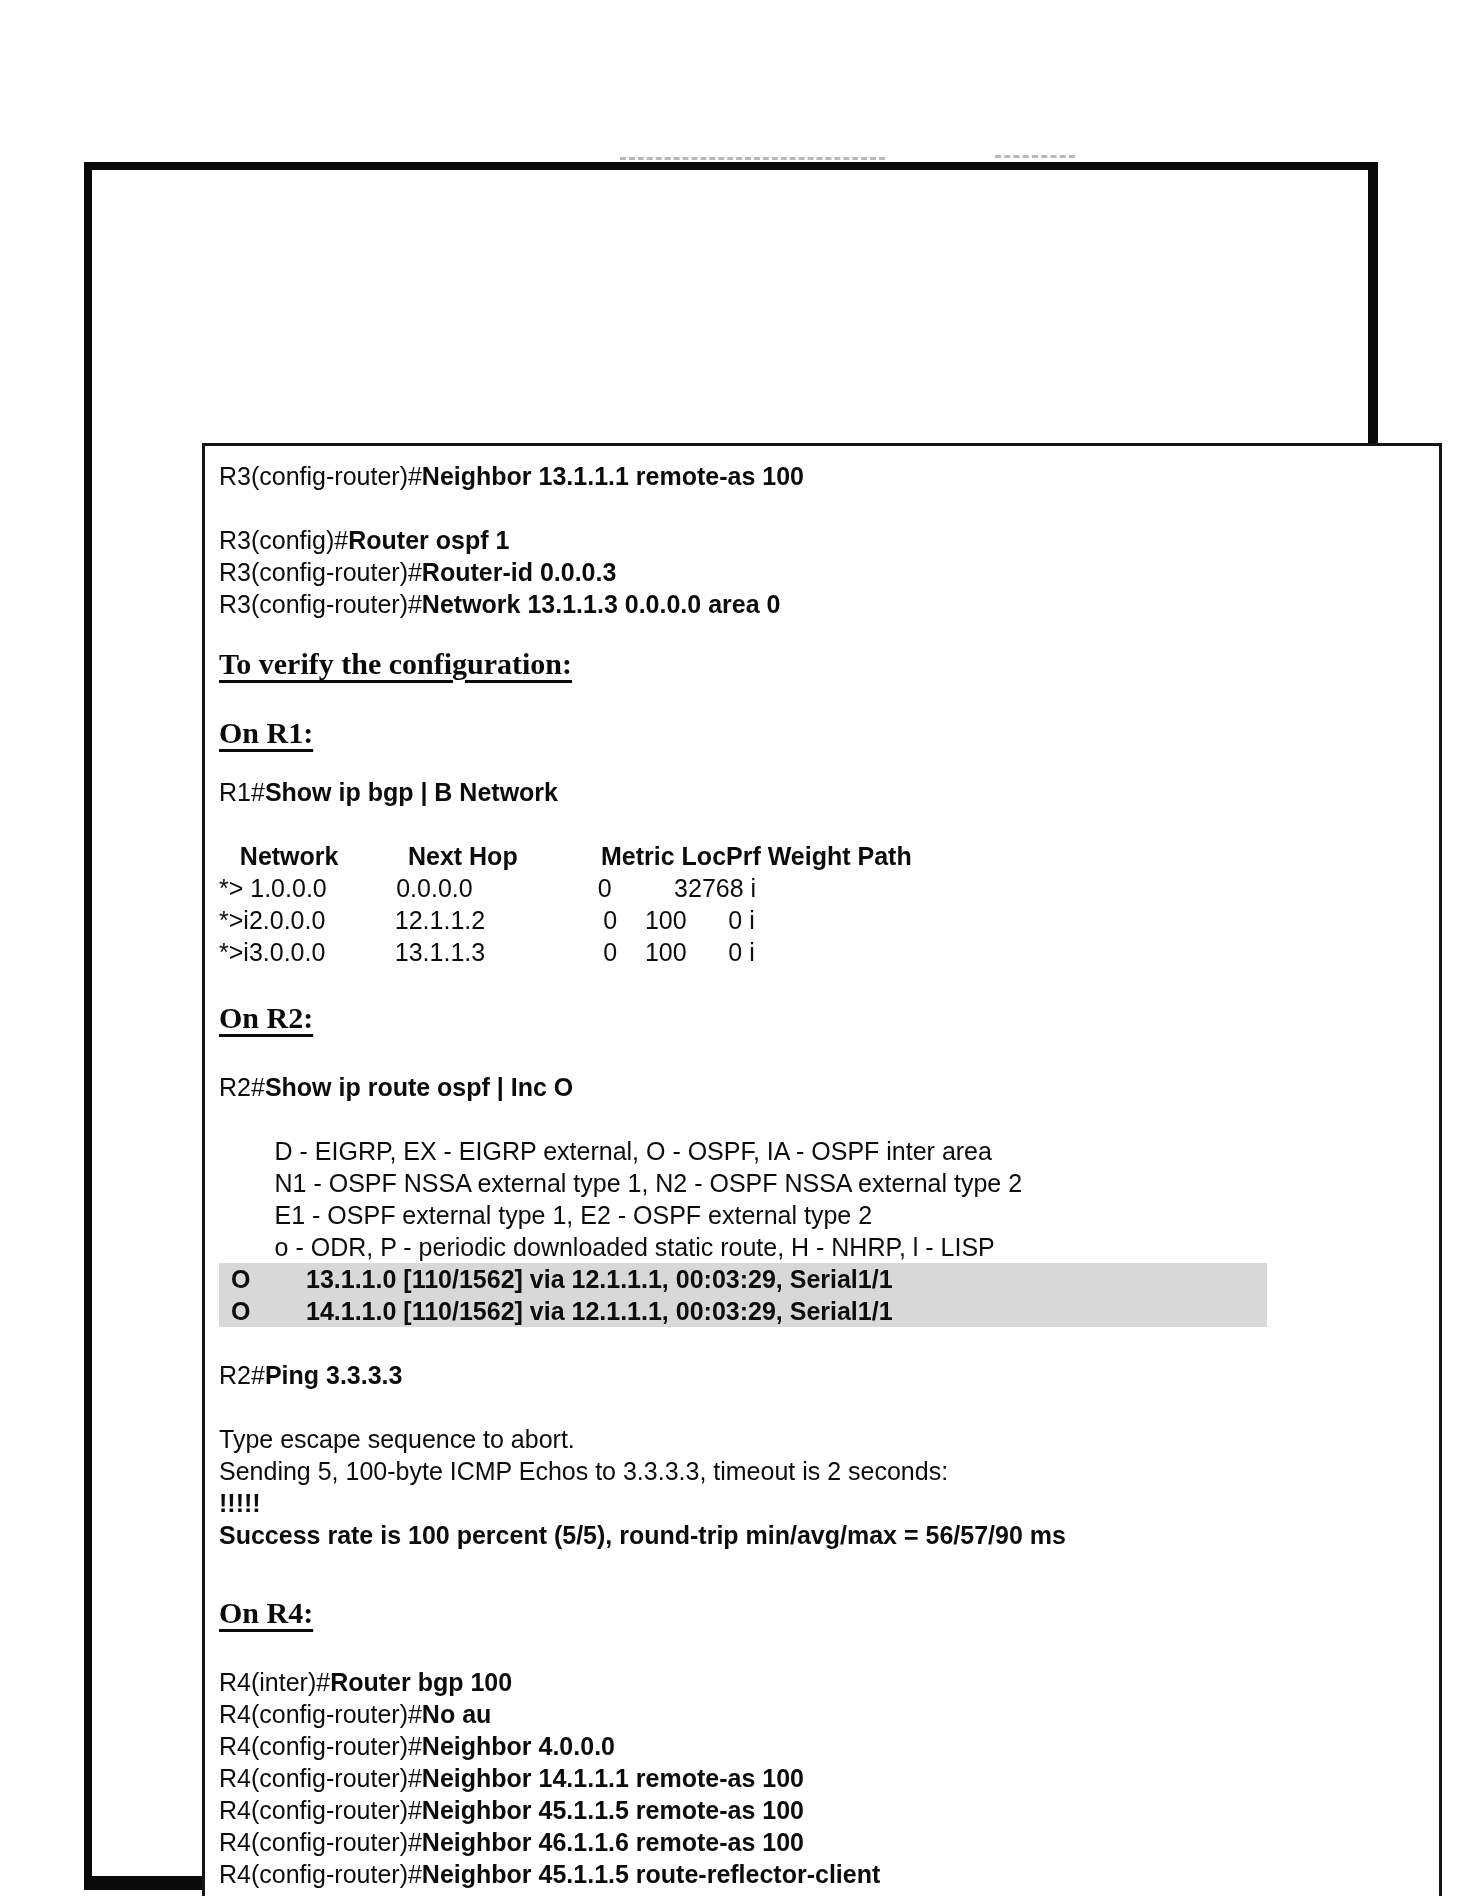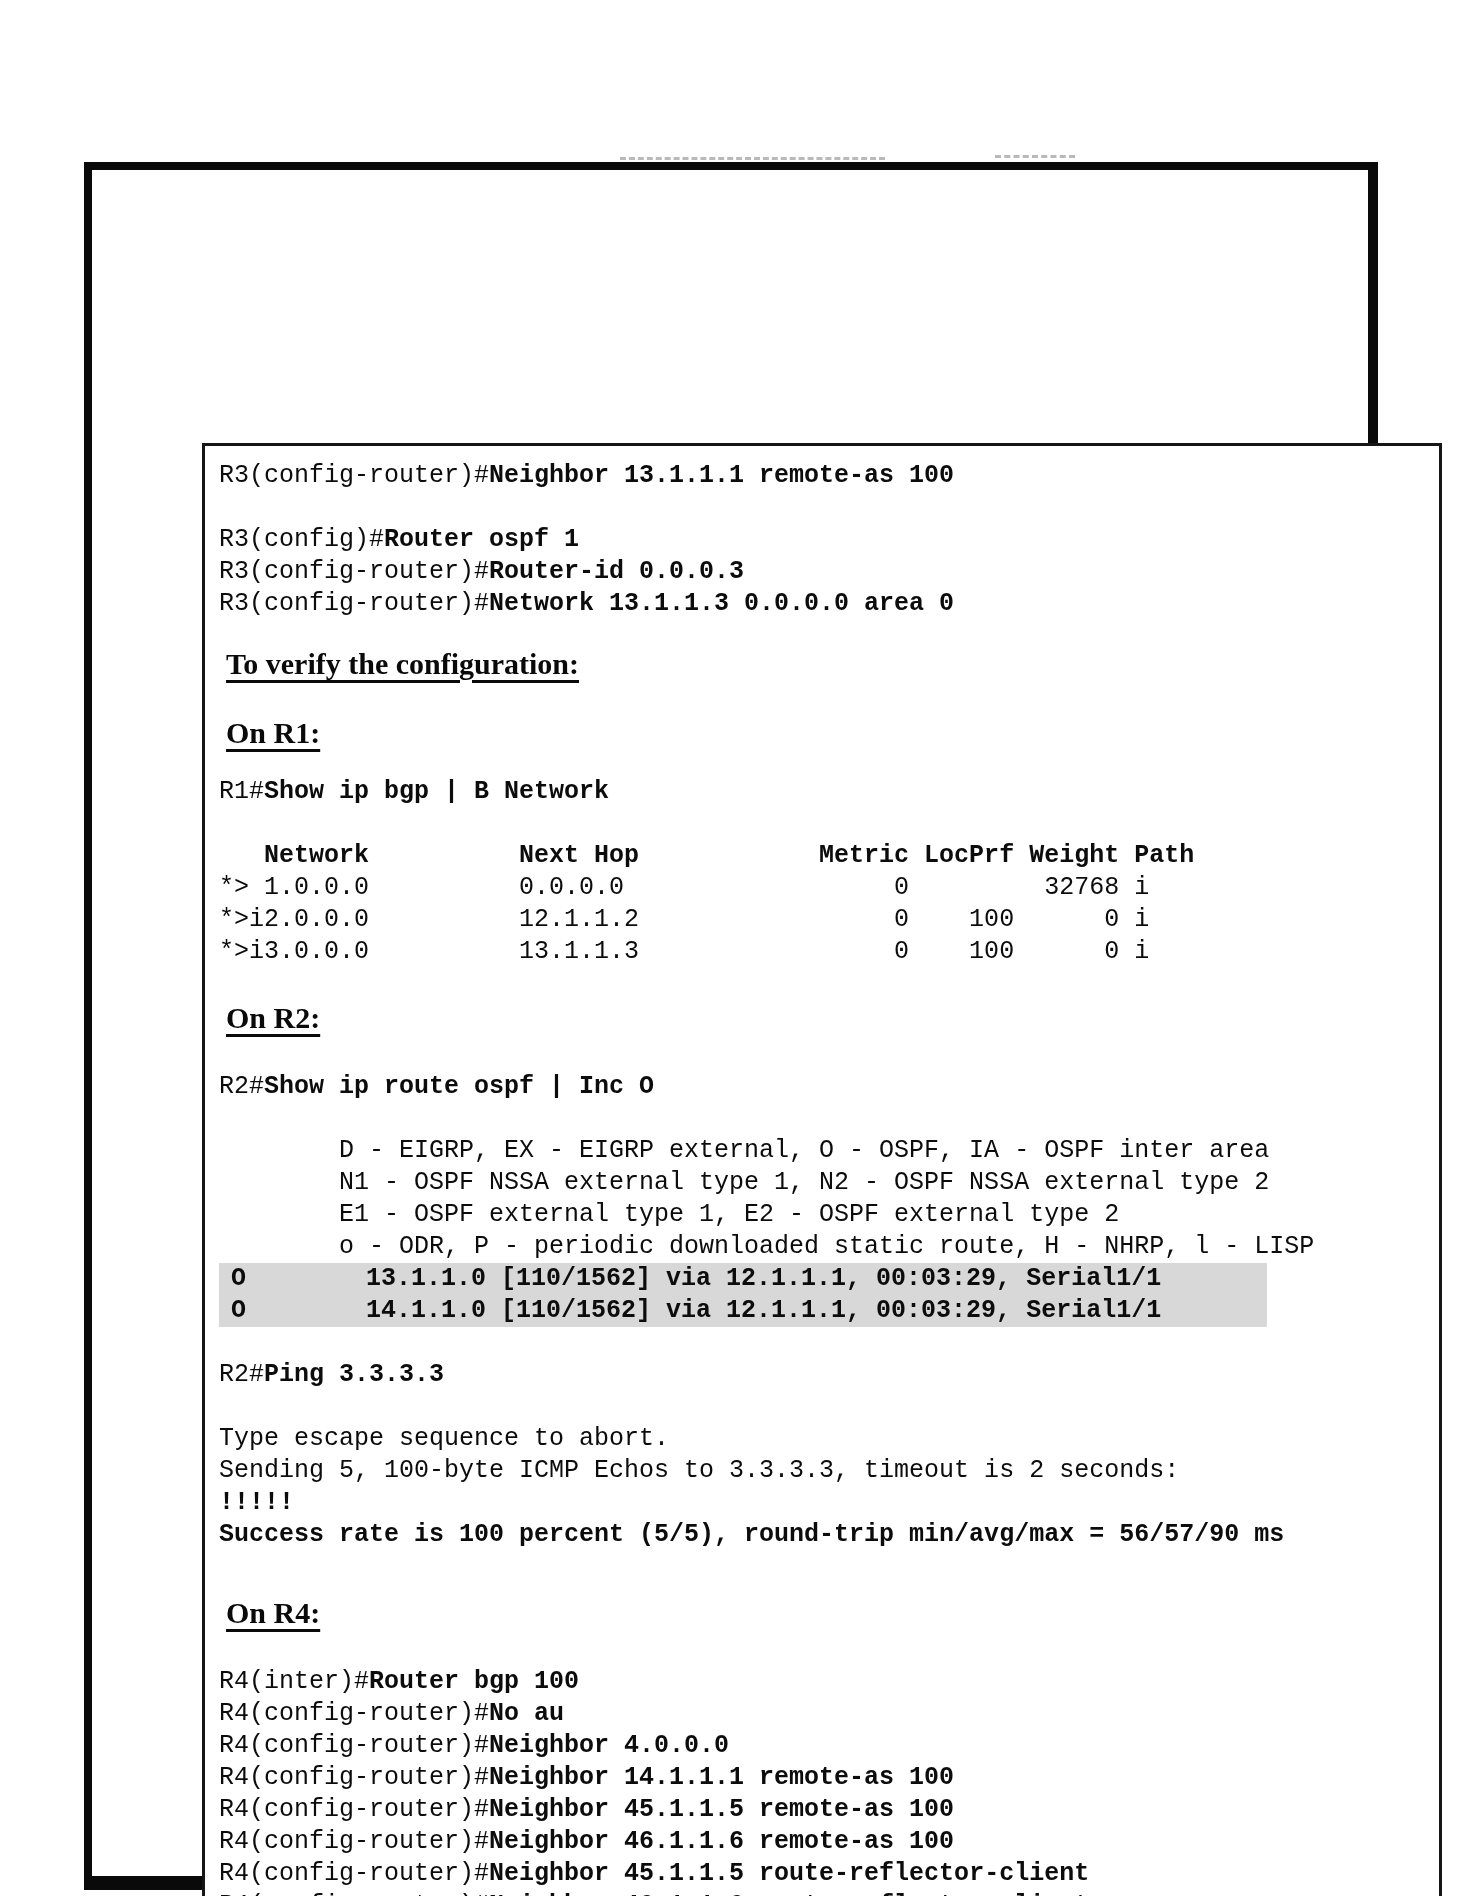--- a/index.html
+++ b/index.html
@@ -15,30 +15,30 @@
   }
   .artifact { position:absolute; border-top:3px dashed #b9b9b9; }
   .a1 { top:157px; left:620px; width:265px; }
   .a2 { top:155px; left:995px; width:80px; }
   .terminal-box {
     position:absolute; left:110px; top:273px; width:1240px; height:1489px;
     border:3px solid #161616; box-sizing:border-box; background:#fff;
     padding:14px 6px 0 14px; overflow:hidden;
   }
   pre {
-    margin:0; font-family:Liberation Mono, monospace;
+    margin:0; font-family:Liberation Sans, sans-serif;
     font-size:25px; line-height:32px; color:#0c0c0c; white-space:pre;
   }
   .b { font-weight:bold; }
   .hl {
     display:inline-block; width:1036px;
     background:#d8d8d8; font-weight:bold;padding-left:12px;
   }
   .hd {
-    margin:7px; font-family:"Liberation Serif", serif; font-weight:bold;
+    margin:0; font-family:"Liberation Serif", serif; font-weight:bold;
     font-size:30px; line-height:35px; color:#0a0a0a;
     text-decoration:underline; text-decoration-thickness:3px; text-underline-offset:6px;
   }
   .mt26 { margin-top:26px; } .mt32 { margin-top:32px; }
   .mt34 { margin-top:34px; } .mt36 { margin-top:36px; }
   .mt44 { margin-top:44px; }
 </style>
 </head>
 <body>
 

